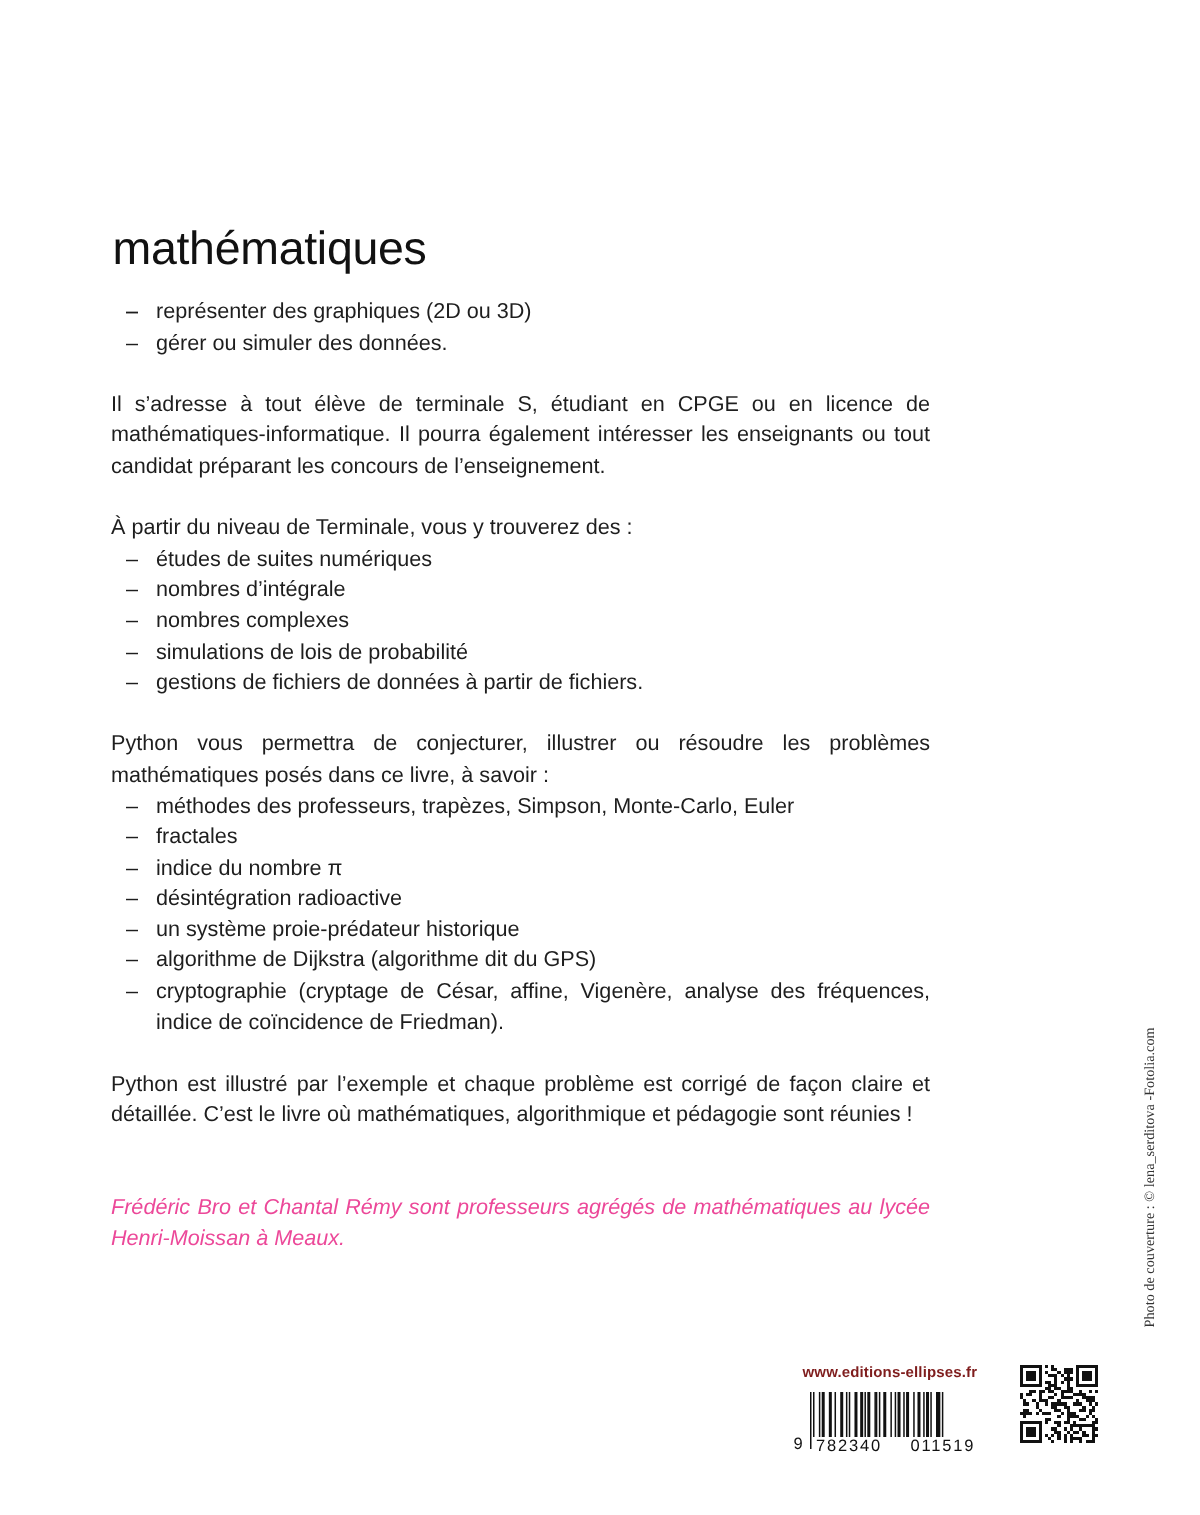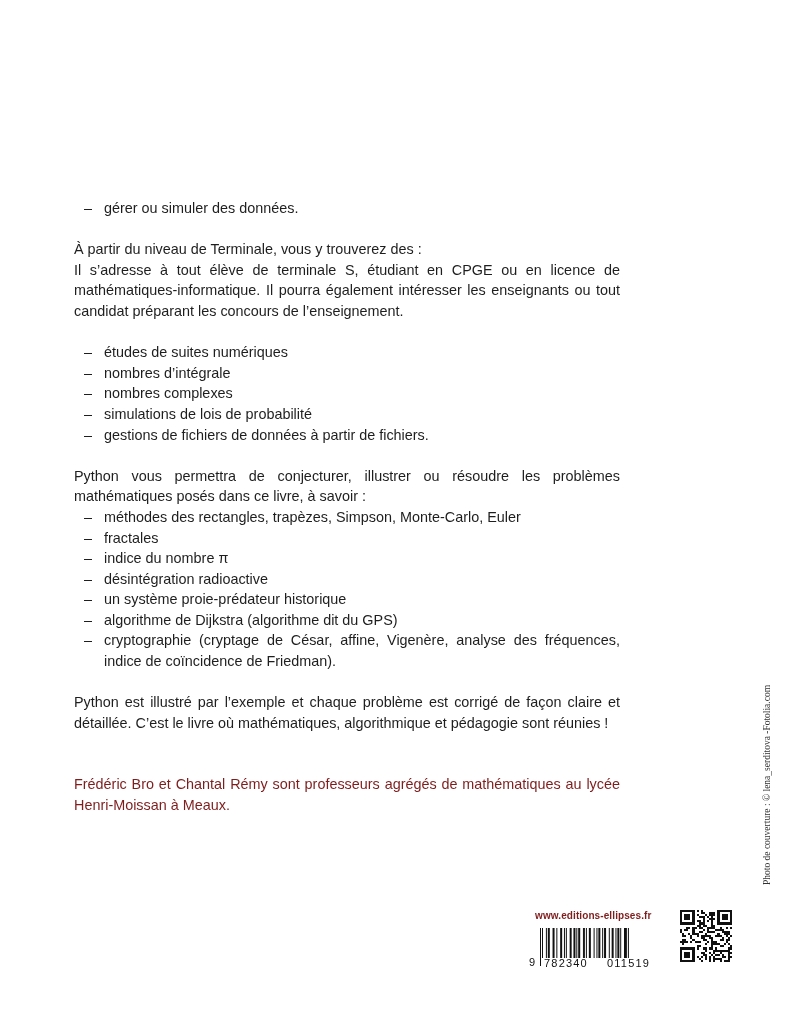--- a/index.html
+++ b/index.html
@@ -6,55 +6,56 @@
   body { width:800px; height:1010px; position:relative; overflow:hidden;
          font-family:"Liberation Sans", sans-serif; color:#1a1a1a; }
   .title { position:absolute; left:75px; top:88px; width:560px;
            font-size:31px; line-height:38px; font-weight:normal; color:#111; letter-spacing:-0.2px; }
   .content { position:absolute; left:74px; top:198px; width:546px;
              font-size:14.4px; line-height:20.6px; color:#1e1e1e; }
   .para { margin:0 0 20.6px 0; text-align:justify; }
   ul.dash { list-style:none; margin:0 0 20.6px 0; padding:0; }
   ul.dash li { position:relative; padding-left:30px; text-align:left; }
   ul.dash li .dash-mark { position:absolute; left:10px; top:0; }
-  .authors { margin-top:41px; text-align:justify; color:#7f1d1d; }
+  .authors { font-style:italic; margin-top:41px; text-align:justify; color:#ec4899; }
   .credit { position:absolute; left:762px; top:885px; transform-origin:0 0; transform:rotate(-90deg);
             font-family:"Liberation Serif", serif; font-size:9.5px; color:#333; white-space:nowrap; }
   .website { position:absolute; left:535px; top:910px; font-size:10px; font-weight:bold; color:#7f1d1d; letter-spacing:0.1px; }
   .barcode { position:absolute; left:528px; top:928px; width:145px; height:40px; }
   .qr { position:absolute; left:680px; top:910px; width:52px; height:52px; }
 </style>
 </head>
 <body>
 
 <h1 class="title">
   <br>
+  <span>mathématiques</span>
 </h1>
 
 <div class="content">
   <ul class="dash">
     <li><span class="dash-mark">–</span></li>
-    <li><span class="dash-mark">–</span></li>
+    <li><span class="dash-mark">–</span><span>représenter des graphiques (2D ou 3D)</span></li>
     <li><span class="dash-mark">–</span><span>gérer ou simuler des données.</span></li>
   </ul>
 
+  <p class="para">Il s’adresse à tout élève de terminale S, étudiant en CPGE ou en licence de mathématiques-informatique. Il pourra également intéresser les enseignants ou tout candidat préparant les concours de l’enseignement.</p>
+
   <p class="para" style="margin-bottom:0">À partir du niveau de Terminale, vous y trouverez des :</p>
-
-  <p class="para">Il s’adresse à tout élève de terminale S, étudiant en CPGE ou en licence de mathématiques-informatique. Il pourra également intéresser les enseignants ou tout candidat préparant les concours de l’enseignement.</p>
   <ul class="dash">
     <li><span class="dash-mark">–</span><span>études de suites numériques</span></li>
     <li><span class="dash-mark">–</span><span>nombres d’intégrale</span></li>
     <li><span class="dash-mark">–</span><span>nombres complexes</span></li>
     <li><span class="dash-mark">–</span><span>simulations de lois de probabilité</span></li>
     <li><span class="dash-mark">–</span><span>gestions de fichiers de données à partir de fichiers.</span></li>
   </ul>
 
   <p class="para" style="margin-bottom:0">Python vous permettra de conjecturer, illustrer ou résoudre les problèmes mathématiques posés dans ce livre, à savoir :</p>
   <ul class="dash">
-    <li><span class="dash-mark">–</span><span>méthodes des rectangles, trapèzes, Simpson, Monte-Carlo, Euler</span></li>
+    <li><span class="dash-mark">–</span><span>méthodes des professeurs, trapèzes, Simpson, Monte-Carlo, Euler</span></li>
     <li><span class="dash-mark">–</span><span>fractales</span></li>
     <li><span class="dash-mark">–</span><span>indice du nombre π</span></li>
     <li><span class="dash-mark">–</span><span>désintégration radioactive</span></li>
     <li><span class="dash-mark">–</span><span>un système proie-prédateur historique</span></li>
     <li><span class="dash-mark">–</span><span>algorithme de Dijkstra (algorithme dit du GPS)</span></li>
     <li style="text-align:justify"><span class="dash-mark">–</span><span>cryptographie (cryptage de César, affine, Vigenère, analyse des fréquences, indice de coïncidence de Friedman).</span></li>
   </ul>
 
   <p class="para">Python est illustré par l’exemple et chaque problème est corrigé de façon claire et détaillée. C’est le livre où mathématiques, algorithmique et pédagogie sont réunies !</p>
 

